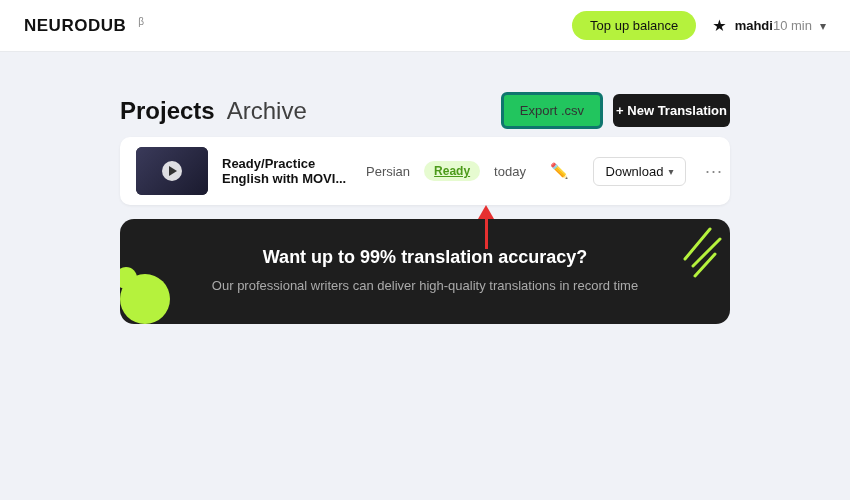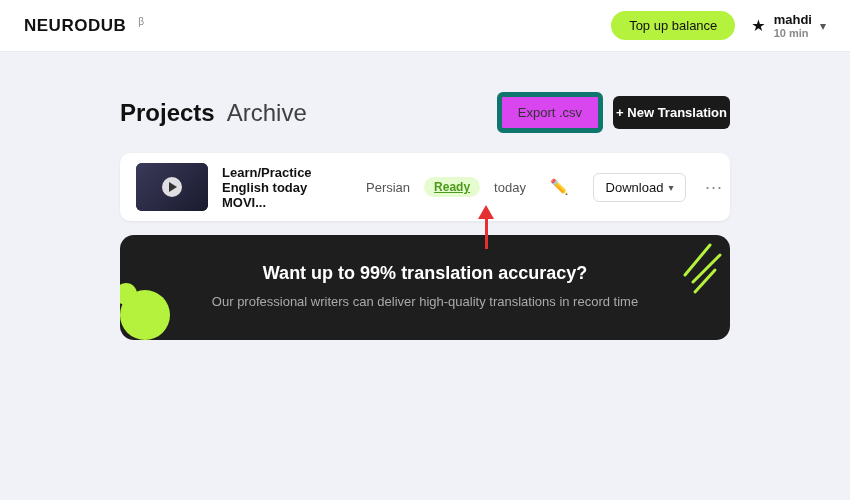--- a/index.html
+++ b/index.html
@@ -58,48 +58,47 @@
       align-items: center;
       gap: 8px;
       cursor: pointer;
     }
     .user-star {
       color: #111;
       font-size: 16px;
     }
     .user-details {
       display: flex;
-      flex-direction: column;
+      flex-direction: row;
     }
     .user-name {
       font-size: 13px;
       font-weight: 600;
       color: #111;
     }
     .user-time {
-      font-size: 11px;
+      font-size: 13px;
       color: #888;
-      font-weight: bold;
     }
     .chevron-down {
       color: #555;
       font-size: 12px;
     }
 
     
     .main {
       padding: 40px 120px 0 120px;
     }
 
     
     .projects-header {
       display: flex;
       align-items: center;
       justify-content: space-between;
-      margin-bottom: 20px;
+      margin-bottom: 8px;
     }
     .projects-title-group {
       display: flex;
       align-items: center;
       gap: 12px;
     }
     .projects-title {
       font-size: 24px;
       font-weight: 700;
       color: #111;
@@ -108,22 +107,22 @@
       font-size: 24px;
       font-weight: 400;
       color: #404040;
     }
     .actions-group {
       display: flex;
       align-items: center;
       gap: 10px;
     }
     .export-btn {
-      background: #d946ef;
-      border: 5px solid #0f766e;
+      background: #22c55e;
+      border: 3px solid #0f766e;
       border-radius: 6px;
       padding: 8px 16px;
       font-size: 13px;
       color: #333;
       cursor: pointer;
     }
     .new-translation-btn {
       background: #1a1a1a;
       color: #fff;
       border: none;
@@ -355,21 +354,21 @@
     </div>
   </div>
 
   <div class="project-row">
     <div class="thumbnail">
       <div class="thumbnail-overlay"></div>
       <div class="play-btn">
         <div class="play-triangle"></div>
       </div>
     </div>
-    <span class="project-name">Learn/Practice English today MOVI...</span>
+    <span class="project-name">Ready/Practice English with MOVI...</span>
     <span class="project-lang">Persian</span>
     <span class="status-badge">Ready</span>
     <span class="date-text">today</span>
     <span class="edit-icon">✏️</span>
     <button class="download-btn">
       <span>Download</span>
       <span class="download-chevron">▾</span>
     </button>
     <span class="more-btn">···</span>
   </div>

